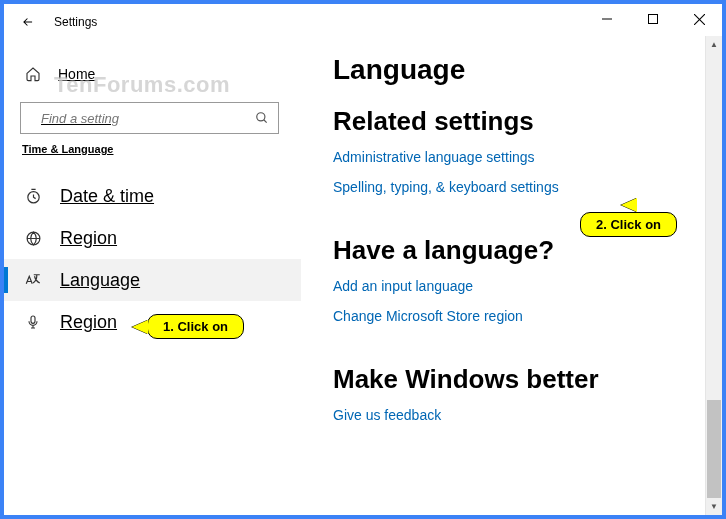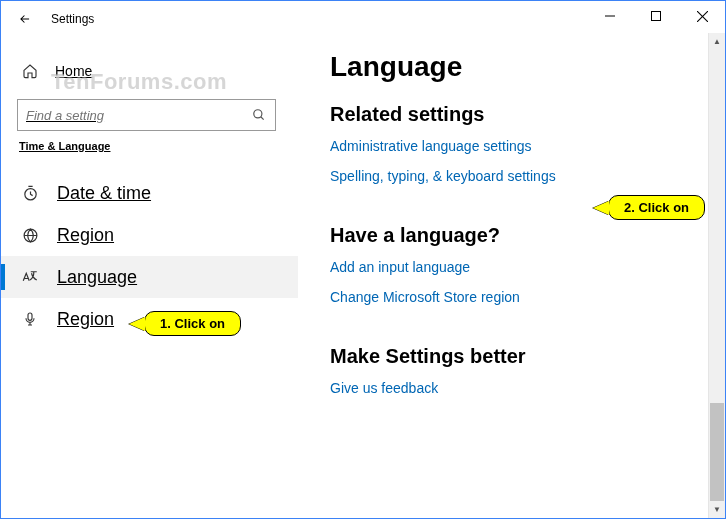--- a/index.html
+++ b/index.html
@@ -1,68 +1,68 @@
 <!DOCTYPE html>
 <html><head>
   <meta charset="utf-8">
   <style>
     * { box-sizing: border-box; margin: 0; padding: 0; }
     body { font-family: "Segoe UI", -apple-system, sans-serif; font-size: 14px; color: #000; background: #fff; }
-    .window { width: 726px; height: 519px; border: 1px solid #3b82f6; display: flex; flex-direction: column; position: relative; background: #fff; }
+    .window { width: 726px; height: 519px; border: 4px solid #3b82f6; display: flex; flex-direction: column; position: relative; background: #fff; }
     
     .titlebar { height: 32px; display: flex; align-items: flex-start; background: #fff; }
     .titlebar-left { display: flex; align-items: center; padding-left: 8px; padding-top: 6px; }
     .back-btn { width: 32px; height: 24px; display: flex; align-items: center; justify-content: center; font-size: 14px; }
     .window-title { font-size: 12px; margin-left: 10px; }
     .titlebar-spacer { flex: 1; }
     .window-controls { display: flex; }
     .win-ctrl { width: 46px; height: 30px; display: flex; align-items: center; justify-content: center; font-size: 12px; }
     
     .body { flex: 1; display: flex; overflow: hidden; }
     
     .sidebar { width: 297px; padding: 10px 0 0 0; display: flex; flex-direction: column; position: relative; text-decoration: underline; }
     .sidebar-content { padding-left: 16px; padding-right: 22px; }
     .home-row { display: flex; align-items: center; height: 40px; padding-left: 4px; margin-top: 8px; }
     .home-icon { width: 18px; height: 18px; display: flex; align-items: center; justify-content: center; margin-right: 16px; }
     .home-label { font-size: 14px; }
     
     .search-box { height: 32px; border: 1px solid #999; display: flex; align-items: center; padding: 0 8px; margin-top: 8px; }
-    .search-input { flex: 1; border: none; outline: none; font-size: 13px; font-style: italic; color: #666; background: transparent; }
+    .search-input { flex: 1; border: none; outline: none; font-size: 13px; font-style: italic; color: #666; background: transparent; margin-left: 12px; }
     .search-icon-span { width: 16px; height: 16px; display: flex; align-items: center; justify-content: center; color: #555; }
     
     .category-title { font-weight: 600; font-size: 11px; margin-top: 9px; padding-left: 2px; }
     
     .nav-list { margin-top: 20px; }
     .nav-item { display: flex; align-items: center; height: 42px; padding-left: 20px; position: relative; }
     .nav-item.active::before { content: ""; position: absolute; left: 0; top: 8px; bottom: 8px; width: 4px; background: #0078d4; }
     .nav-item.active { background: #f2f2f2; }
     .nav-icon { width: 18px; height: 18px; margin-right: 18px; display: flex; align-items: center; justify-content: center; color: #333; }
     .nav-label { font-size: 18px; }
     
     .main { flex: 1; display: flex; position: relative; }
     .main-content { flex: 1; padding: 18px 20px 0 32px; overflow: hidden; }
     .page-heading { font-size: 28px; font-weight: 600; margin-bottom: 20px; }
-    .section-heading { font-size: 20px; font-weight: 600; margin-top: 10px; margin-bottom: 12px; }
+    .section-heading { font-size: 26px; font-weight: 600; margin-top: 10px; margin-bottom: 12px; }
     .section-heading.later { margin-top: 40px; }
     .link { color: #0066b4; font-size: 14px; display: block; margin-bottom: 14px; cursor: pointer; }
     
     .scrollbar { width: 17px; background: #f0f0f0; display: flex; flex-direction: column; border-left: 1px solid #e5e5e5; }
     .sb-arrow { height: 17px; display: flex; align-items: center; justify-content: center; font-size: 8px; color: #555; }
     .sb-track { flex: 1; position: relative; }
     .sb-thumb { position: absolute; left: 1px; right: 1px; background: #c2c2c2; }
     .sb-thumb.bottom { bottom: 0; height: 98px; }
     
     .watermark { position: absolute; top: 68px; left: 50px; font-size: 22px; font-weight: 700; color: rgba(180,180,180,0.55); letter-spacing: 0.5px; text-shadow: 0 1px 0 rgba(255,255,255,0.6); pointer-events: none; }
     
     .callout { position: absolute; display: flex; align-items: center; pointer-events: none; }
     .callout-arrow-stub { width: 0; height: 0; border-top: 7px solid transparent; border-bottom: 7px solid transparent; }
     .callout-box { background: #ffff00; border: 1px solid #000; border-radius: 10px; padding: 4px 15px; font-weight: 700; font-size: 13px; white-space: nowrap; }
     .callout-1 { top: 310px; left: 128px; }
     .callout-1 .callout-arrow-stub { border-right: 16px solid #ffff00; filter: drop-shadow(-1px 0 0 #000); margin-right: -1px; }
-    .callout-2 { top: 194px; left: 592px; }
+    .callout-2 { top: 194px; left: 576px; flex-direction: column; }
     .callout-2 .callout-arrow-stub { border-right: 16px solid #ffff00; filter: drop-shadow(-1px 0 0 #000); margin-right: -1px; }
   </style>
 </head>
 <body>
 
 <div class="window">
 
   <div class="titlebar">
     <div class="titlebar-left">
       <div class="back-btn">
@@ -164,21 +164,21 @@
         <h1 class="page-heading">Language</h1>
 
         <h2 class="section-heading">Related settings</h2>
         <a class="link">Administrative language settings</a>
         <a class="link">Spelling, typing, &amp; keyboard settings</a>
 
         <h2 class="section-heading later">Have a language?</h2>
         <a class="link">Add an input language</a>
         <a class="link">Change Microsoft Store region</a>
 
-        <h2 class="section-heading later">Make Settings better</h2>
+        <h2 class="section-heading later">Make Windows better</h2>
         <a class="link">Give us feedback</a>
       </div>
 
       <div class="scrollbar">
         <div class="sb-arrow">▲</div>
         <div class="sb-track">
           <div class="sb-thumb bottom"></div>
         </div>
         <div class="sb-arrow">▼</div>
       </div>

